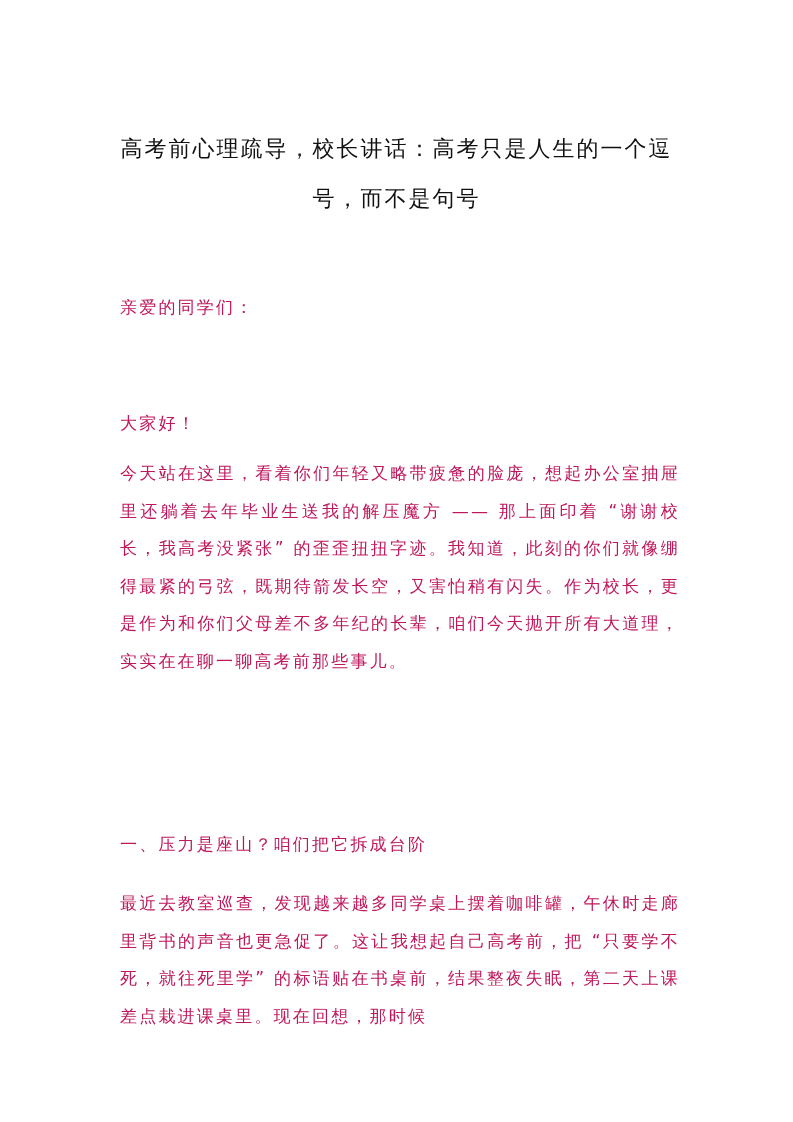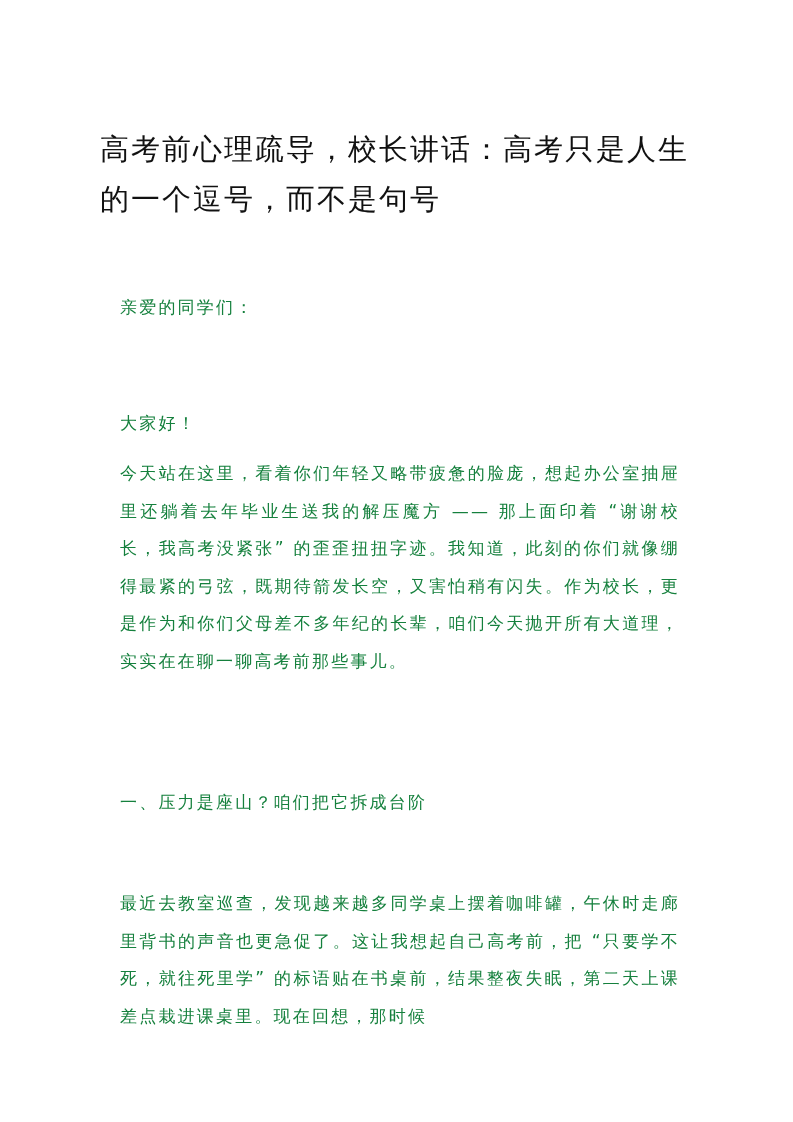--- a/index.html
+++ b/index.html
@@ -20,44 +20,44 @@
       left: 0; top: 0;
       width: 793px;
       height: 1122px;
       background: #ffffff;
     }
     .title {
       position: absolute;
       left: 100px;
       top: 124px;
       width: 593px;
-      text-align: left;
+      text-align: center;
       font-family: "DejaVu Serif", "Liberation Serif", serif;
-      font-size: 29px;
+      font-size: 22px;
       line-height: 50px;
       letter-spacing: 2px;
       color: #111;
       margin: 0;
       font-weight: normal;
     }
     .body-text {
       position: absolute;
       left: 120px;
       width: 560px;
       font-size: 17px;
       line-height: 37.5px;
       letter-spacing: 2.2px;
       margin: 0;
-      color: #15803d;
+      color: #be185d;
       text-align: justify;
     }
     .p-greet   { top: 289px; }
     .p-hello   { top: 373px; margin-top: 32px; }
     .p-intro   { top: 455px; }
-    .p-heading { top: 784px; }
+    .p-heading { top: 826px; }
     .p-para2   { top: 885px; }
   </style>
 </head>
 <body>
 
 <div class="page">
   <h1 class="title">高考前心理疏导，校长讲话：高考只是人生的一个逗号，而不是句号</h1>
 
   <p class="body-text p-greet">亲爱的同学们：</p>
 

